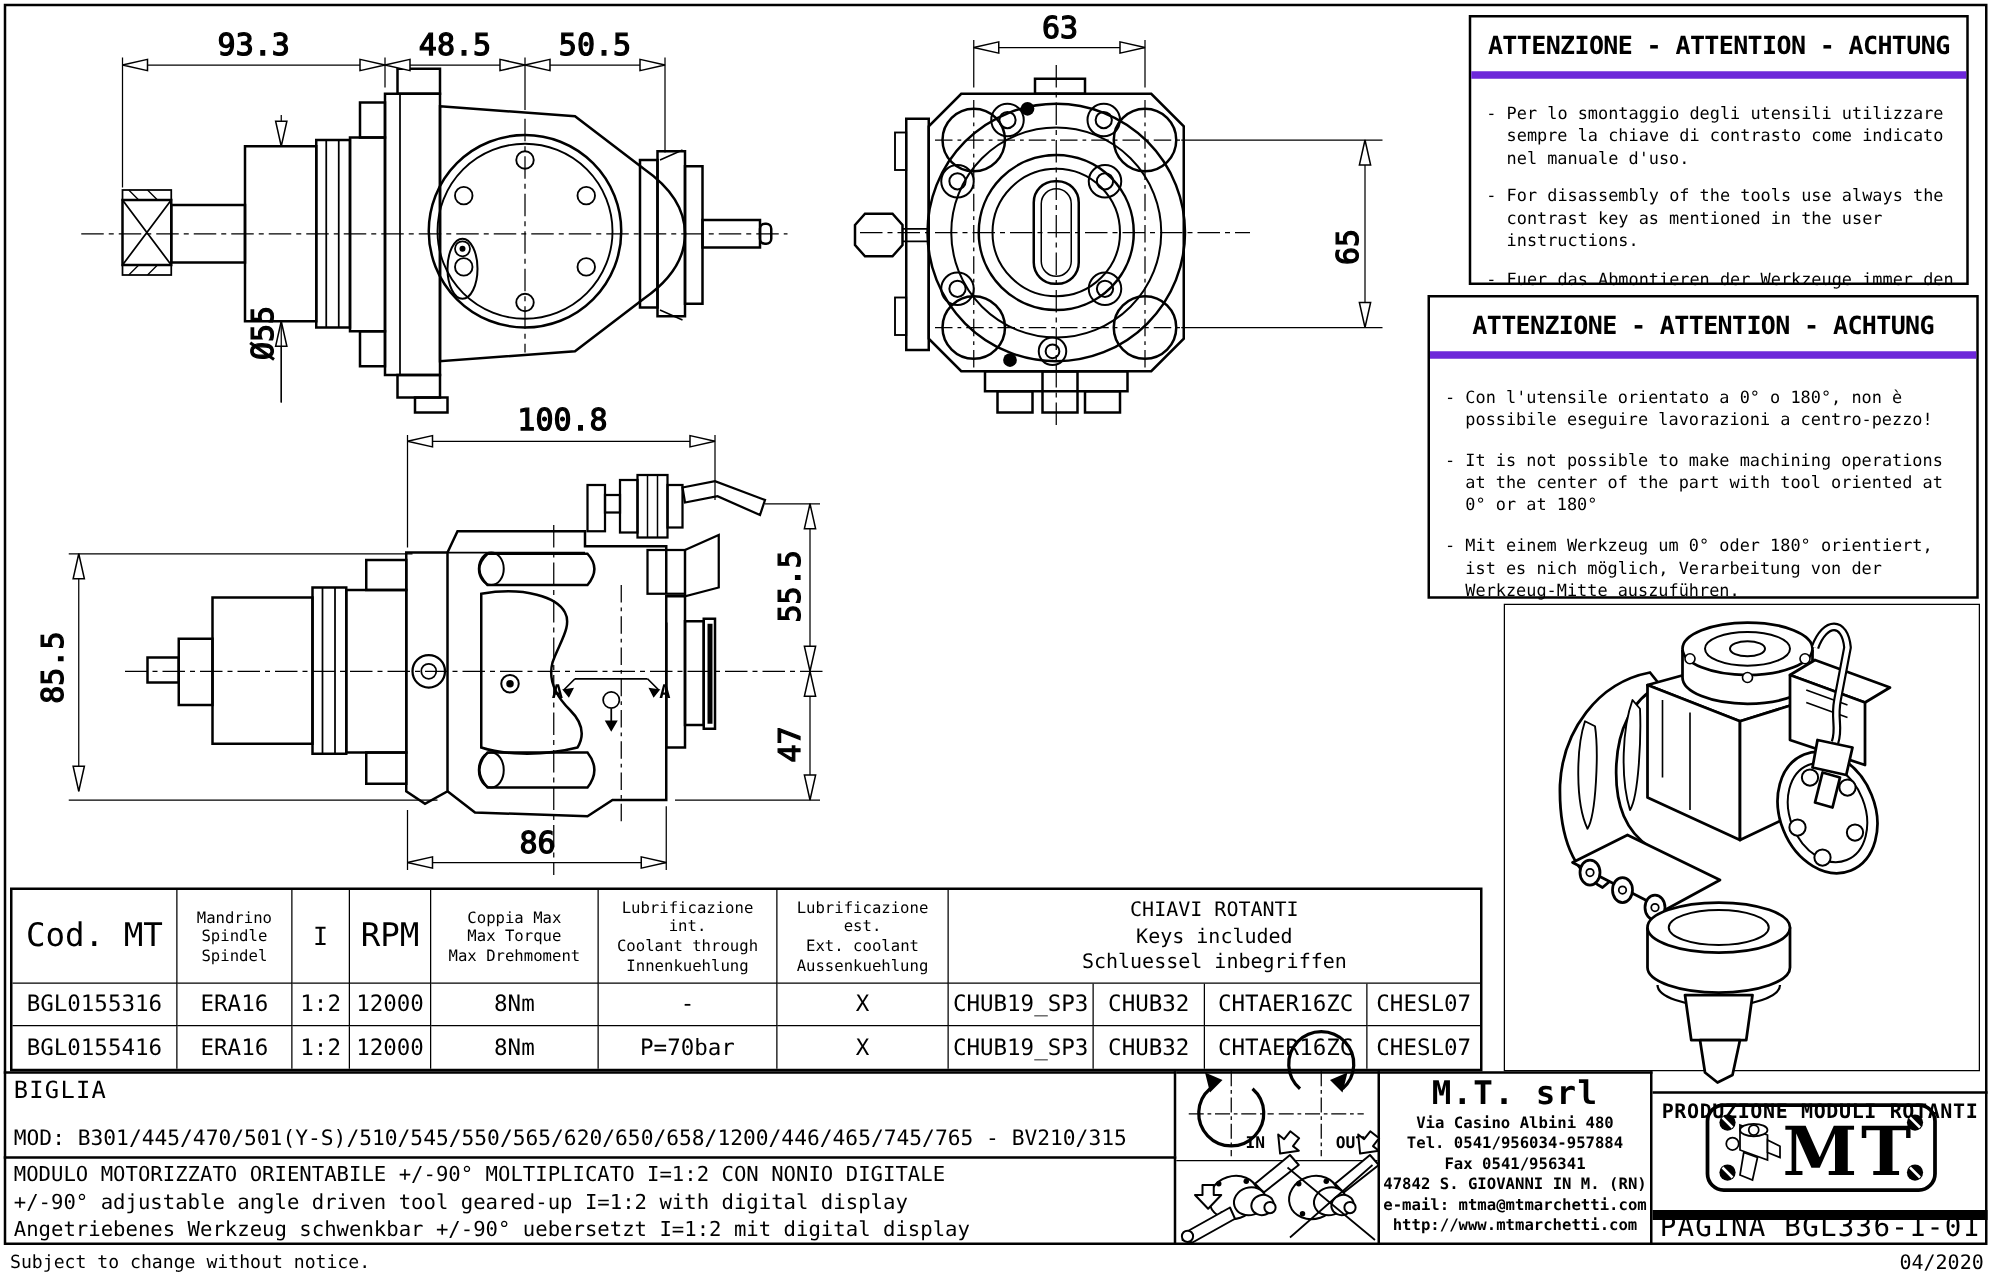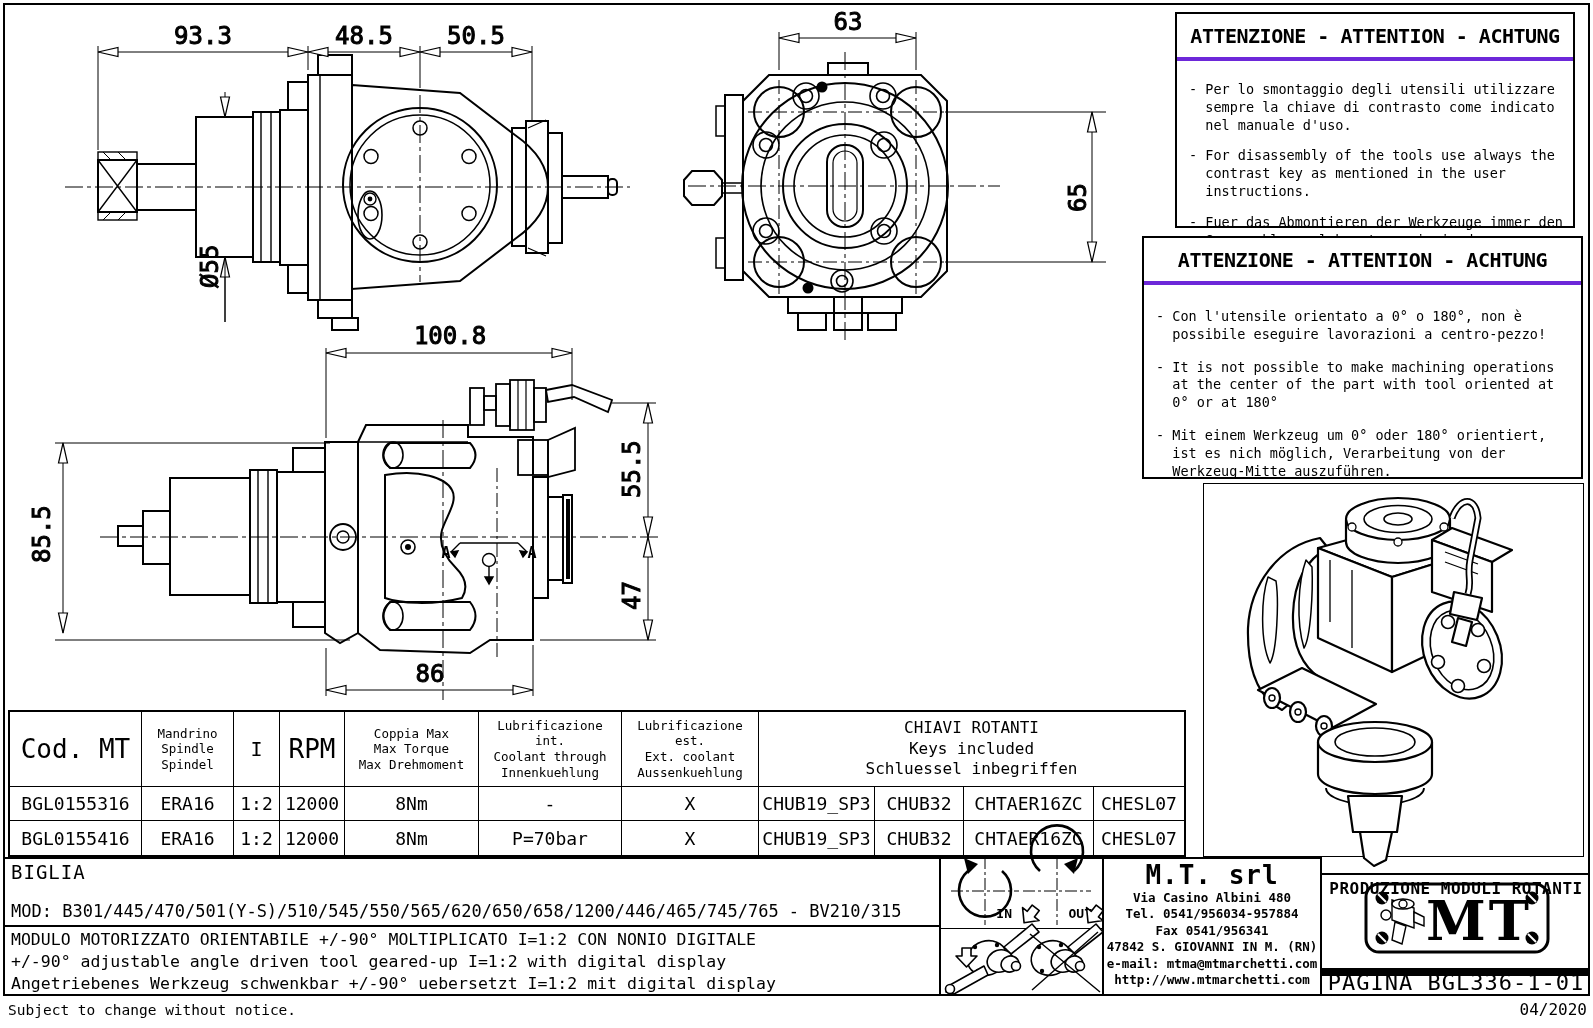--- a/index.html
+++ b/index.html
@@ -4,21 +4,21 @@
 <style>
   html,body{margin:0;padding:0;background:#fff;}
   body{width:1593px;height:1028px;position:relative;overflow:hidden;
        font-family:"DejaVu Sans Mono",monospace;color:#000;}
   .abs{position:absolute;box-sizing:border-box;}
   
   .frame{left:3px;top:3px;width:1587px;height:993px;border:2.5px solid #000;}
   .panel3d{left:1203px;top:483px;width:381px;height:374px;border:1.6px solid #000;}
   
   .warnbox{border:2px solid #000;background:#fff;}
-  .warn-title{height:43px;border-bottom:4px solid #6d28d9;display:flex;align-items:center;justify-content:center;
+  .warn-title{height:43px;border-bottom:6px solid #6d28d9;display:flex;align-items:center;justify-content:center;
               font-weight:bold;font-size:20px;letter-spacing:-0.5px;white-space:nowrap;}
   .warn-body{padding:7px 10px 4px 12px;}
   .warn-item{font-size:13.5px;line-height:1.32;padding-left:2ch;text-indent:-2ch;margin-top:13px;}
   .warn-item::before{content:"- ";}
   .wb2 .warn-item{margin-bottom:15px;}
   
   .spec-table{left:8px;top:710px;border:2px solid #000;display:grid;
       grid-template-columns:132px 92px 46px 65px 134px 143px 137px 116px 89px 130px 90px;
       grid-template-rows:75px 34px 34px;}
   .spec-table>div{border-right:1.4px solid #000;border-bottom:1.4px solid #000;

